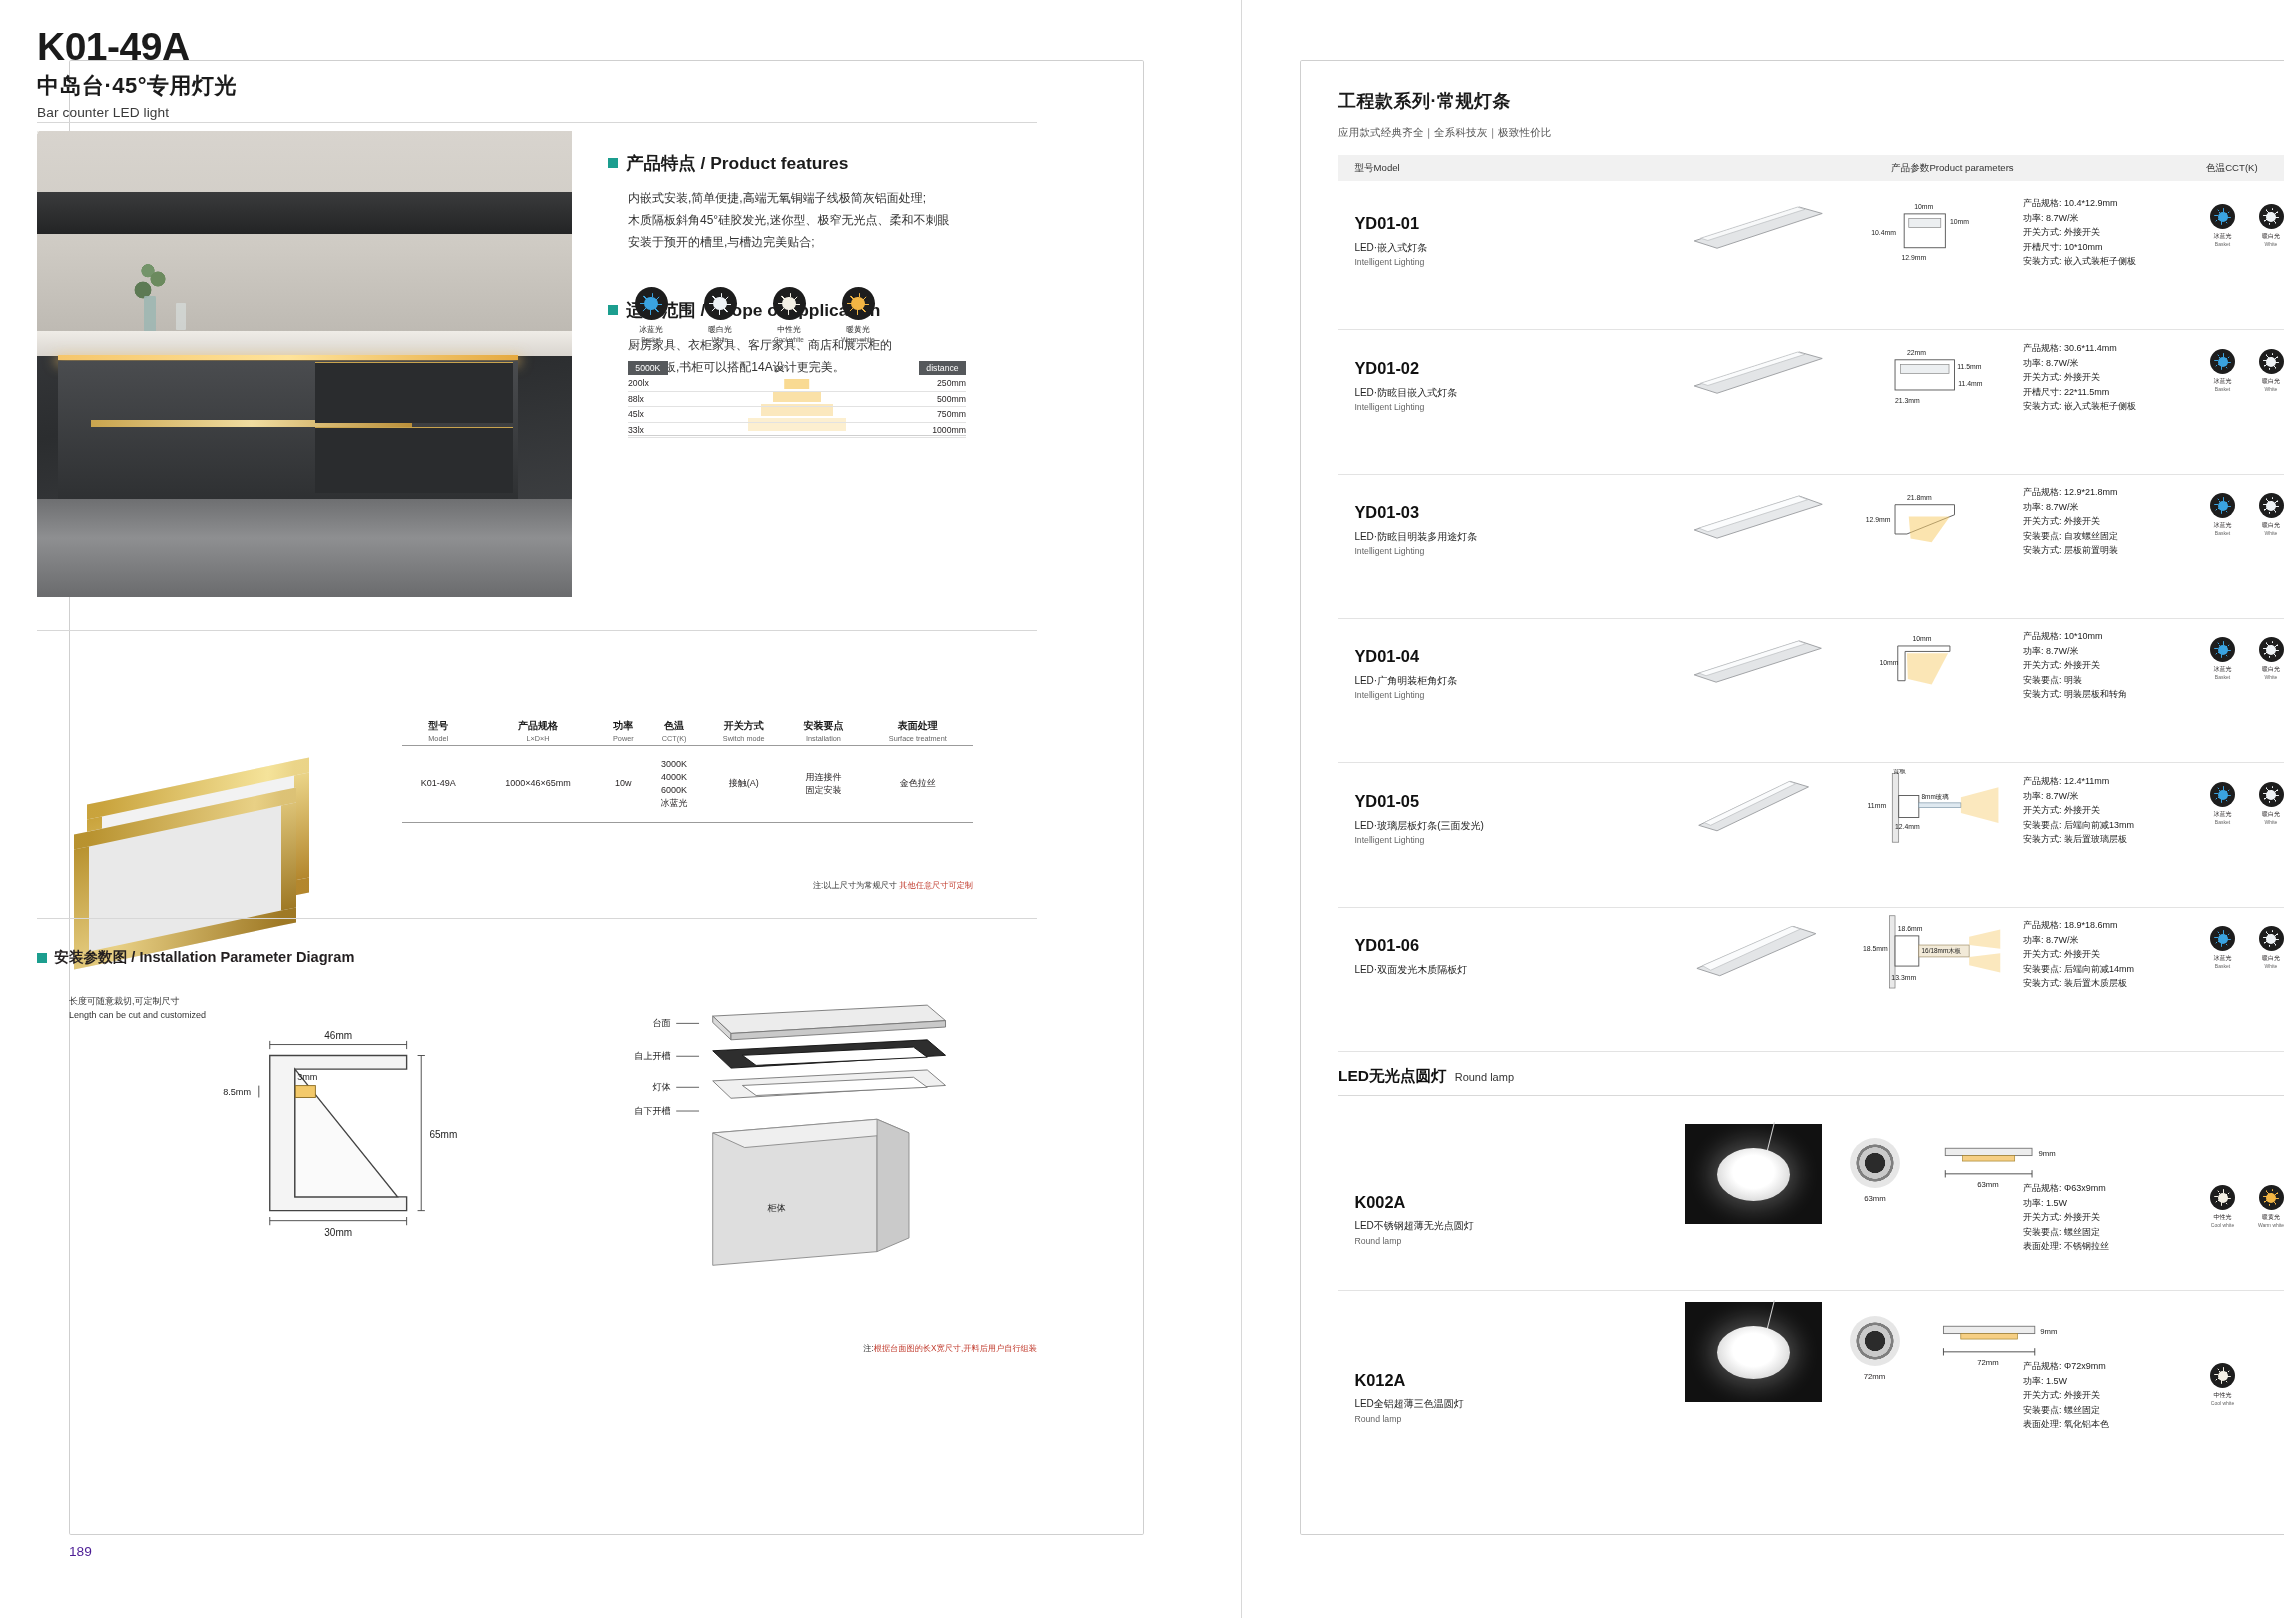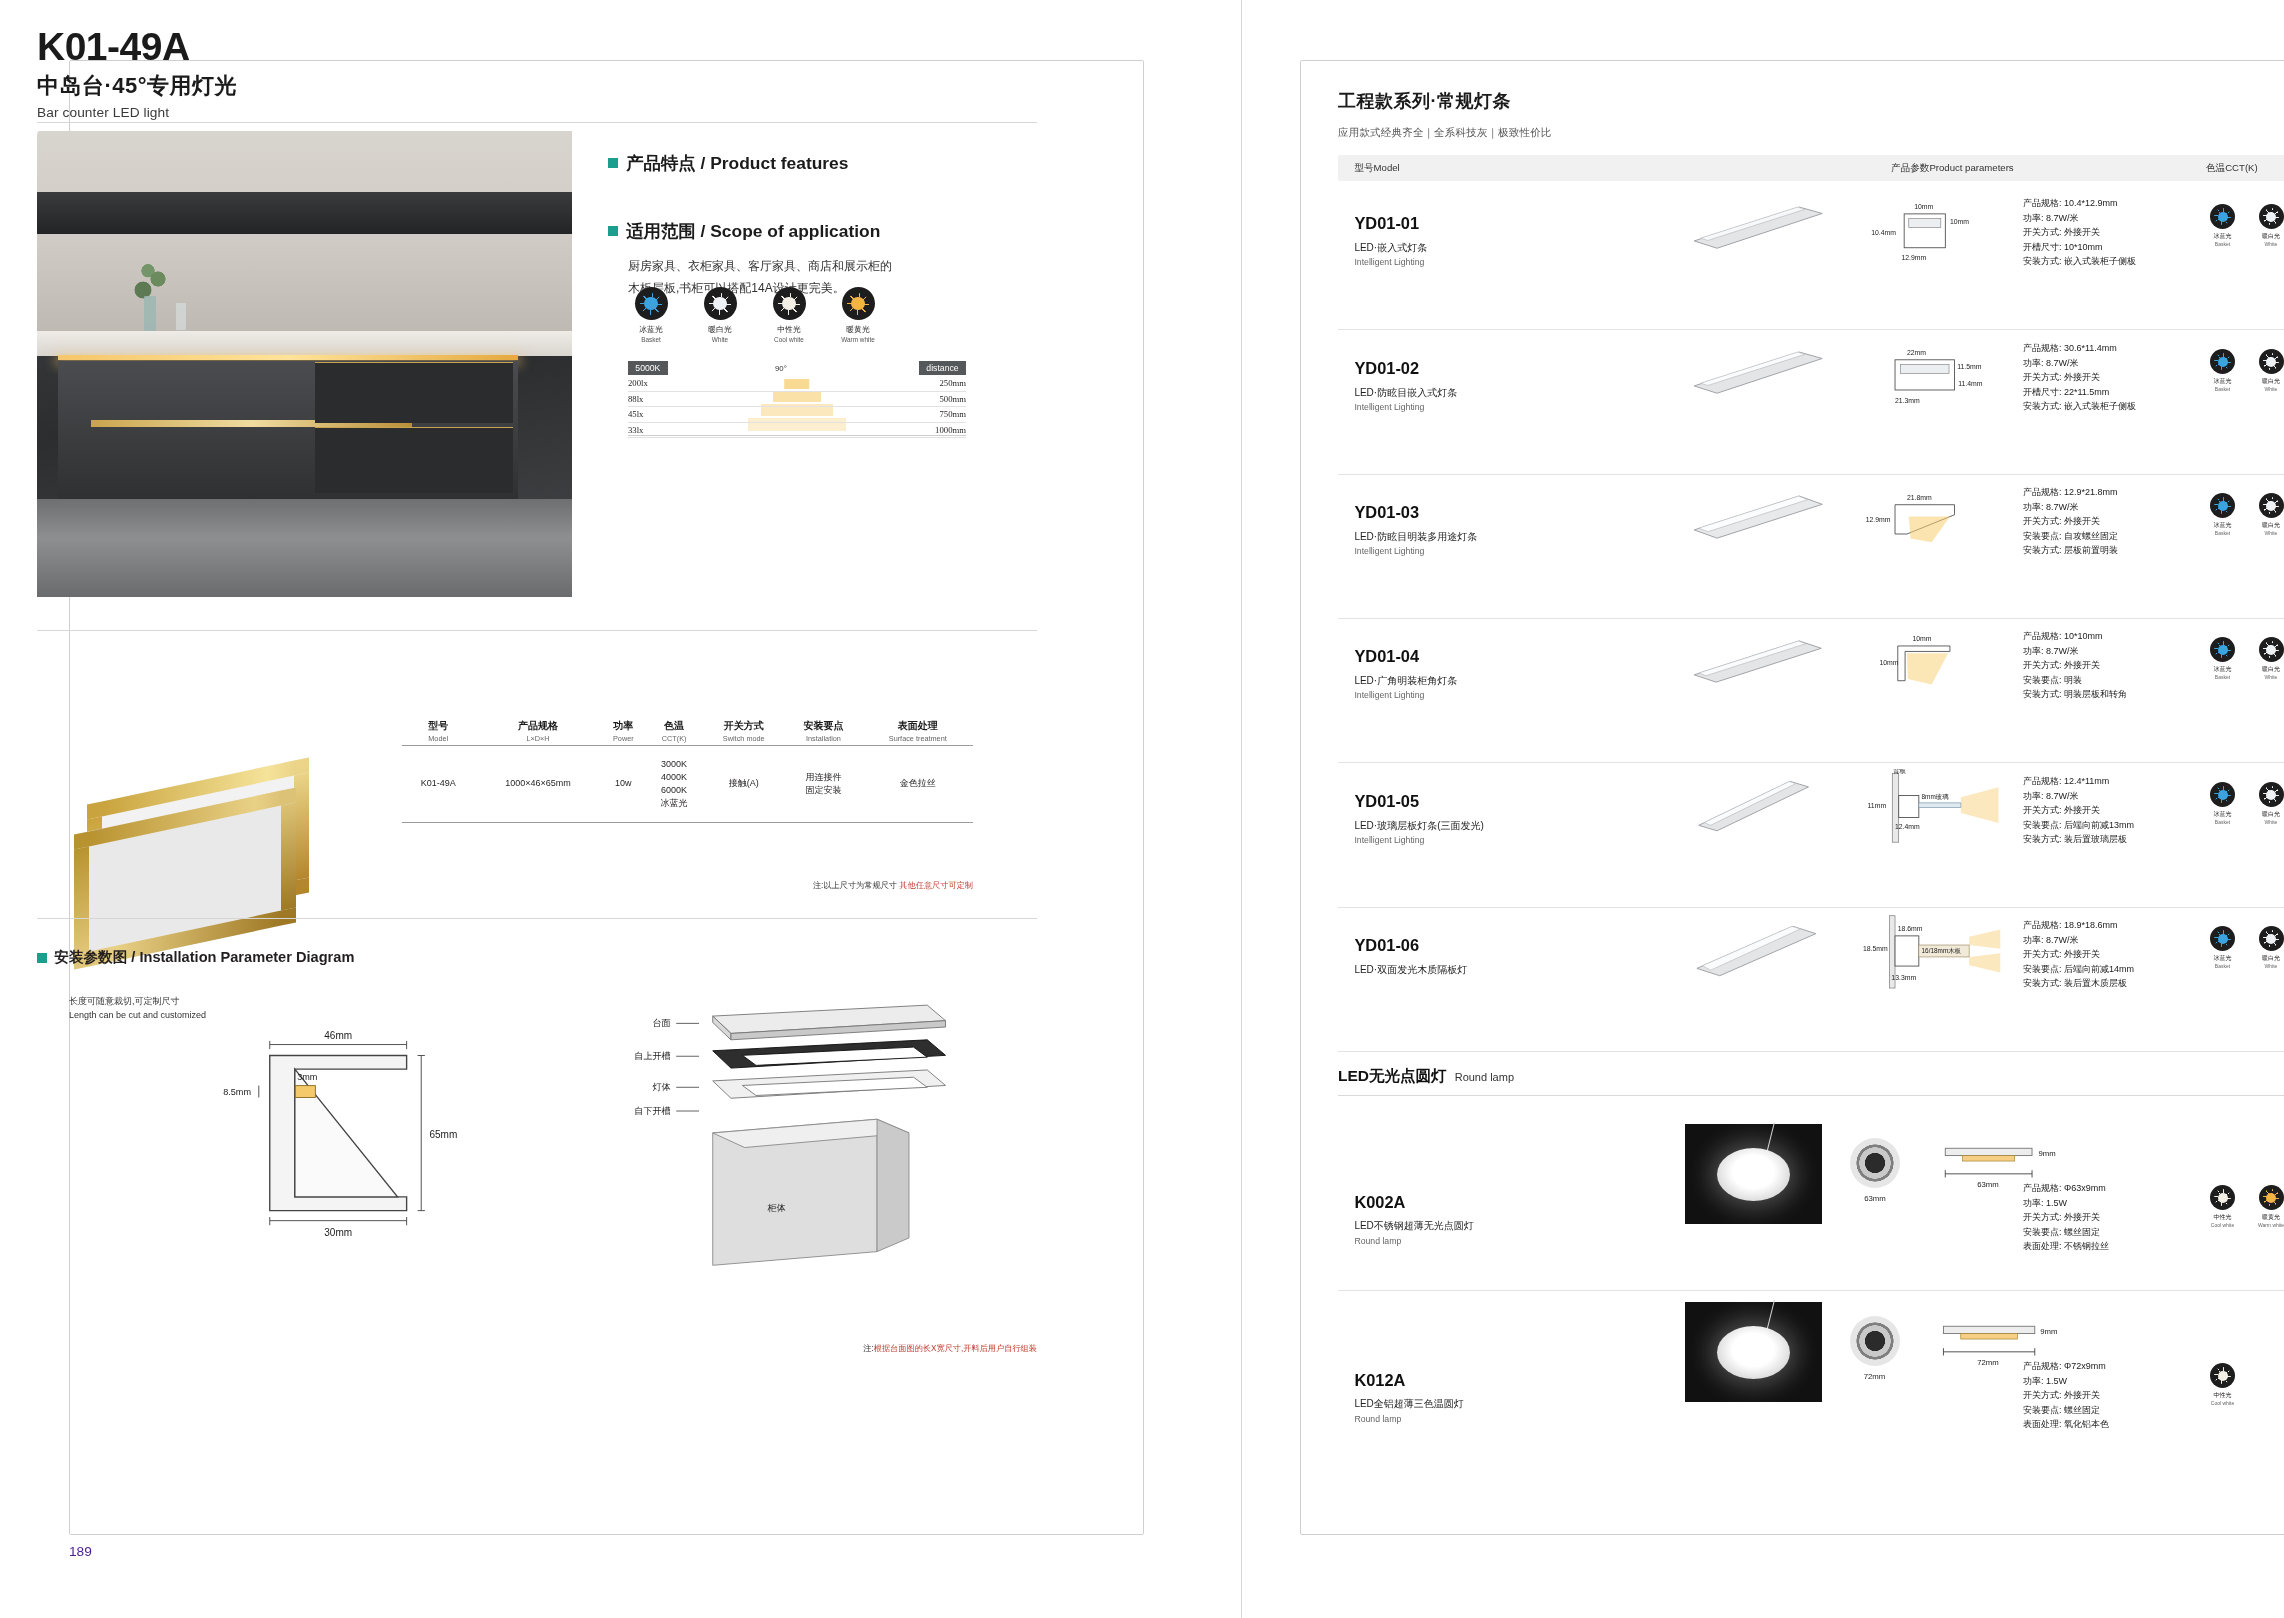--- a/index.html
+++ b/index.html
@@ -88,21 +88,21 @@
   .lux .hdr span{background:#55585b;color:#fff;padding:1.8px 7.3px;font-size:8.7px;}
   .lux .body{position:relative;height:59px;margin-top:1.4px;border-bottom:0.5px solid #cfcfcf;}
   .beam{position:absolute;left:116px;top:0;width:105px;height:59px;}
   .beam i{position:absolute;left:50%;transform:translateX(-50%);background:rgba(247,205,110,.75);display:block;}
   .beam i:nth-child(1){top:2.7px;width:25.6px;height:10px;}
   .beam i:nth-child(2){top:15.5px;width:48px;height:11px;background:rgba(247,205,110,.6);}
   .beam i:nth-child(3){top:28px;width:72px;height:12px;background:rgba(247,205,110,.45);}
   .beam i:nth-child(4){top:42px;width:98px;height:12.8px;background:rgba(247,205,110,.32);}
   .deg{position:absolute;left:147px;top:-12px;font-size:7.8px;color:#333;}
   .lux .rows{position:absolute;left:0;top:0;width:100%;}
-  .lux .r{display:flex;justify-content:space-between;padding:2.3px 0;border-bottom:0.5px solid #e2e2e2;font-family:Liberation Serif, serif;}
+  .lux .r{display:flex;justify-content:space-between;padding:2.3px 0;border-bottom:0.5px solid #e2e2e2;}
   .lux .r span:first-child{width:55px;}
   .lux .r span:last-child{width:69px;text-align:right;}
 
   .lp-rule2{position:absolute;left:37px;top:630px;width:1000px;height:0.9px;background:#d7d7d7;}
 
   .frameimg{position:absolute;left:69px;top:726px;width:247px;height:192px;}
   .frameimg .f1{position:absolute;left:18px;top:55px;width:192px;height:105px;transform:skewY(-12deg);
     border:15.5px solid;border-image:linear-gradient(140deg,#c9a33c,#f5e39a,#b3862c) 1;background:#f2f2f2;}
   .frameimg .f2{position:absolute;left:4.6px;top:85px;width:192px;height:105px;transform:skewY(-12deg);
     border:15.5px solid;border-image:linear-gradient(140deg,#b8922f,#e8d085,#9e7824) 1;background:#e9e9e9;}
@@ -204,20 +204,23 @@
       <div class="cab c1"></div>
       <div class="cab c2"></div>
       <div class="floor"></div>
     </div>
 
     <div class="feat">
       <h3>
         <span class="sq"></span>
         <span>产品特点 / Product features</span>
       </h3>
+      <p style="white-space:pre-line">内嵌式安装,简单便捷,高端无氧铜端子线极简灰铝面处理;
+木质隔板斜角45°硅胶发光,迷你型、极窄无光点、柔和不刺眼
+安装于预开的槽里,与槽边完美贴合;</p>
 
       <h3 class="blk2">
         <span class="sq"></span>
         <span>适用范围 / Scope of application</span>
       </h3>
       <p style="white-space:pre-line">厨房家具、衣柜家具、客厅家具、商店和展示柜的
 木板层板,书柜可以搭配14A设计更完美。</p>
     </div>
 
     <div class="cct-row">

